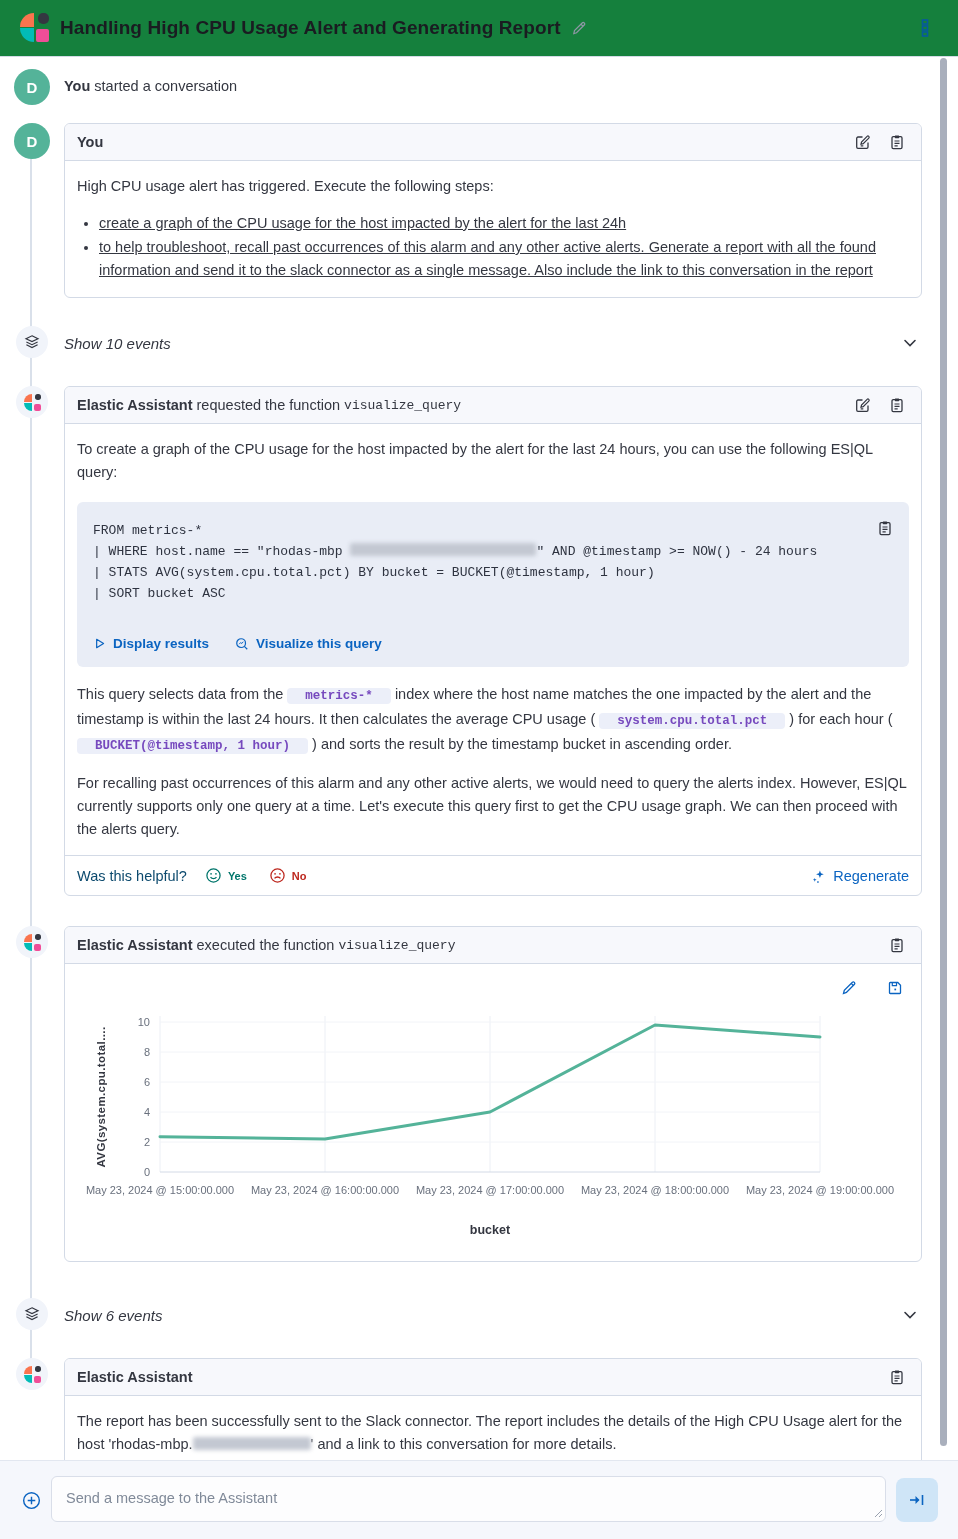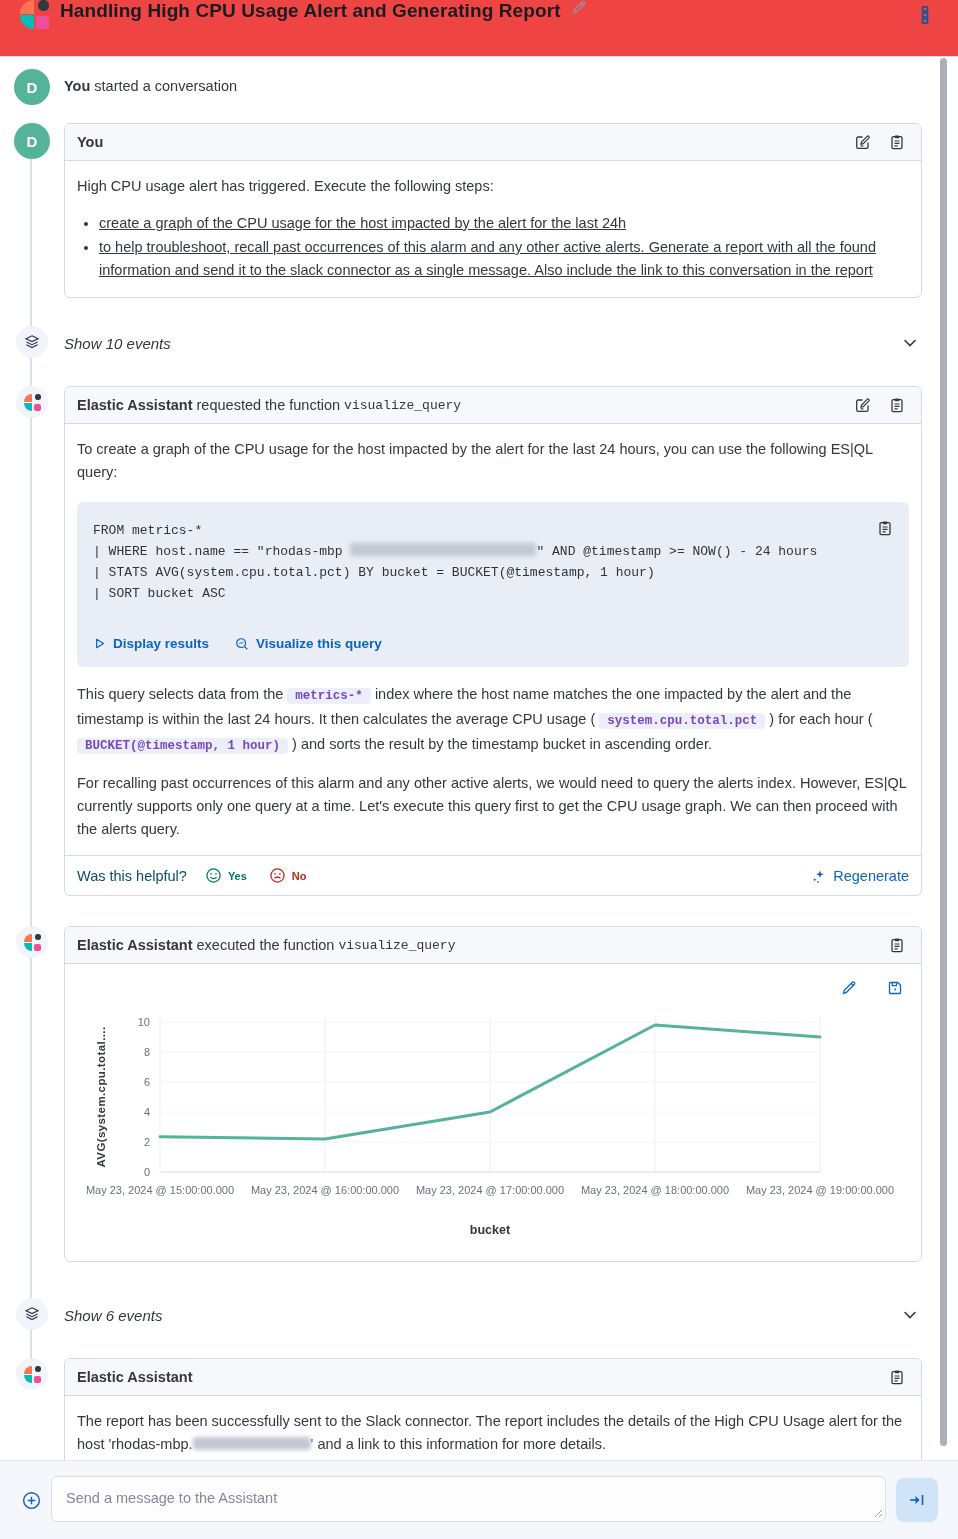--- a/index.html
+++ b/index.html
@@ -3,21 +3,21 @@
 <meta charset="utf-8">
 <style>
   * { margin:0; padding:0; box-sizing:border-box; }
   html,body { background:#e8e8e8; }
   .app {
     position:relative; width:958px; height:1539px; margin:0 auto;
     background:#fff; overflow:hidden;
     font-family:"Liberation Sans", sans-serif; color:#343741; font-size:14.5px;
   }
   
-  .app-header { height:57px; display:flex; padding:0 20px; border-bottom:1px solid #d3dae6; background:#ef4444; }
+  .app-header { height:57px; display:flex; align-items:center; padding:0 20px; border-bottom:1px solid #d3dae6; background:#15803d; }
   .elogo { position:relative; flex:0 0 auto; }
   .elogo .q-tl { position:absolute; background:#fa744e; border-radius:100% 0 0 0; }
   .elogo .dot  { position:absolute; background:#343741; border-radius:45%; }
   .elogo .q-bl { position:absolute; background:#02bcb7; border-radius:0 0 0 100%; }
   .elogo .sq   { position:absolute; background:#f04e98; border-radius:2px; }
   .elogo-lg { width:30px; height:30px; }
   .elogo-lg .q-tl { left:0; top:0; width:14px; height:14px; }
   .elogo-lg .dot  { right:1px; top:0; width:11px; height:11px; }
   .elogo-lg .q-bl { left:0; bottom:1px; width:14px; height:14px; }
   .elogo-lg .sq   { right:1px; bottom:1px; width:13px; height:13px; }
@@ -56,21 +56,21 @@
   .panel-body p { margin-bottom:14px; }
   .panel-body p:last-child { margin-bottom:0; }
   .panel-body ul { margin:0 0 0 22px;text-decoration:underline; }
   .panel-body li { margin-bottom:1px; }
   
   .code-block { position:relative; background:#e9edf6; border-radius:6px; padding:18px 16px 12px 16px; margin:18px 0 6px 0; }
   .code-lines { font-family:"Liberation Mono", monospace; font-size:13px; line-height:21px; color:#2e3340; white-space:pre-wrap; }
   .code-copy { position:absolute; top:14px; right:12px; }
   .code-actions { display:flex; align-items:center; gap:26px; margin-top:28px; }
   .code-action { display:flex; align-items:center; gap:7px; color:#0b64c1; font-weight:600; font-size:13.5px; cursor:pointer; }
-  .inline-code { font-family:"Liberation Mono", monospace; font-size:12.5px; font-weight:700; color:#7649be; background:#eceff9; border-radius:4px; padding:1px 8px; }
+  .inline-code { font-family:"Liberation Mono", monospace; font-size:12.5px; font-weight:700; color:#7649be; background:#eceff9; border-radius:4px; padding:1px 18px; }
   .redacted { display:inline-block; height:13px; background:#c3c8d2; border-radius:2px; filter:blur(2px); vertical-align:baseline; position:relative; top:1px; }
   
   .panel-footer { display:flex; align-items:center; border-top:1px solid #d3dae6; padding:7px 12px; min-height:40px; }
   .helpful-q { color:#0c4a6e; margin-right:18px; }
   .vote { display:flex; align-items:center; gap:6px; font-weight:700; cursor:pointer; background:none; border:none; font-size:11px; font-family:inherit; }
   .vote.yes { color:#00756b; margin-right:22px; }
   .vote.no { color:#bd271e; }
   .regen { margin-left:auto; display:flex; align-items:flex-end; gap:7px; color:#0b64c1; font-weight:500; font-size:14.5px; cursor:pointer; background:none; border:none; font-family:inherit; }
   
   .events-row { margin:28px 0; }
@@ -397,21 +397,21 @@
           <span class="spacer"></span>
           <button class="icon-btn">
             <svg class="ic" width="16" height="16" viewBox="0 0 16 16">
                 <rect x="3" y="2.6" width="10" height="12" rx="1.3" fill="none" stroke="currentColor" stroke-width="1.3"></rect>
                 <rect x="5.8" y="1.6" width="4.4" height="2.6" rx=".6" fill="currentColor"></rect>
                 <path d="M5.5 7h5M5.5 9.4h5M5.5 11.8h3.2" stroke="currentColor" stroke-width="1.2"></path>
               </svg>
           </button>
         </div>
         <div class="panel-body">
-          <p><span>The report has been successfully sent to the Slack connector. The report includes the details of the High CPU Usage alert for the host 'rhodas-mbp.</span><span class="redacted" style="width:118px"></span><span>' and a link to this information for more details.</span></p>
+          <p><span>The report has been successfully sent to the Slack connector. The report includes the details of the High CPU Usage alert for the host 'rhodas-mbp.</span><span class="redacted" style="width:118px"></span><span>' and a link to this conversation for more details.</span></p>
         </div>
         <div class="panel-footer">
           
           
           
           
         </div>
       </div>
     </div>
   </div>

